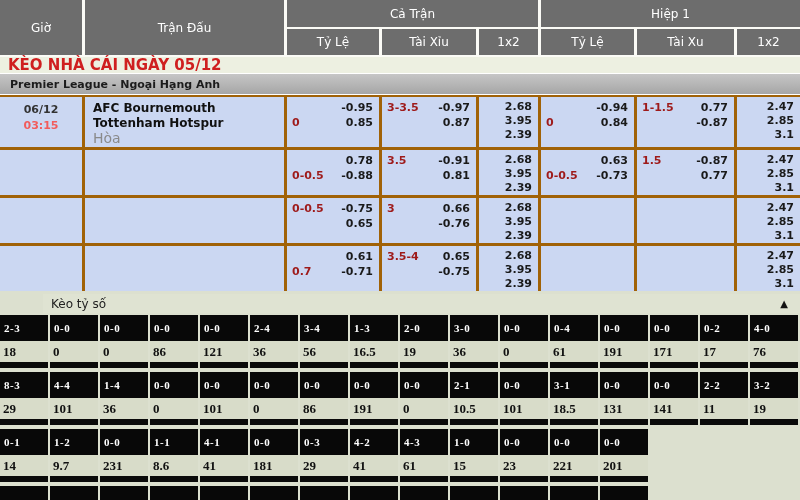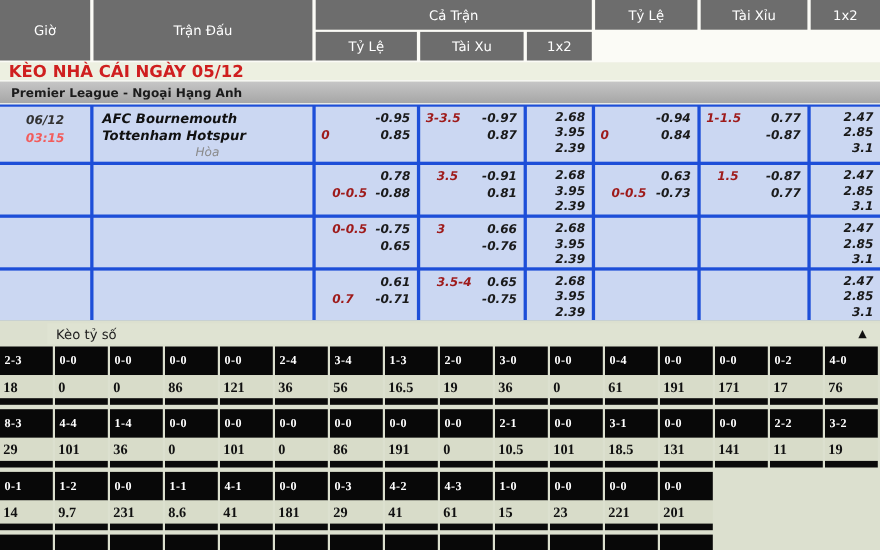--- a/index.html
+++ b/index.html
@@ -18,36 +18,36 @@
 
   
   .titlebar { height:16px; background:#edf0e1; color:#cf1f1f; font-weight:bold;
               font-size:15px; display:flex; align-items:center; padding-left:8px; }
   .leaguebar { height:22px; background:linear-gradient(#c6c6c6,#a6a6a6);
                border-top:1px solid #fff; border-bottom:1px solid #fff;
                color:#1c1c1c; font-weight:bold; font-size:11px;
                display:flex; align-items:center; padding-left:10px; }
 
   
-  #odds { background:#1d4ed8; padding-top:2px;font-style:italic; }
+  #odds { background:#a16207; padding-top:2px; }
   .orow { display:grid; grid-template-columns:82px 199px 92px 94px 59px 93px 97px 63px;
           gap:0 3px; margin-bottom:3px; }
   .ocell { background:#cbd7f2; font-size:11px; font-weight:bold; color:#1a1a1a;
            position:relative; overflow:hidden; }
-  .r1 { height:50px; } .rn { height:45px;padding-left:10px; }
+  .r1 { height:50px; } .rn { height:45px; }
   .oline { display:flex; justify-content:space-between; line-height:15px;
            padding:0 6px 0 5px; }
   .oline .lft { color:#9e1a1a; }
   .pad-top { padding-top:3px; }
   .x2line { text-align:right; line-height:14px; padding-right:6px; }
   .timecell { text-align:center; padding-top:5px; line-height:16px; }
   .timecell .d { color:#333; } .timecell .t { color:#f25c5c; }
   .teamcell { padding:4px 0 0 8px; line-height:15px; }
   .teamcell .tm { font-size:12px; color:#111; font-weight:bold; }
-  .teamcell .dr { font-size:11px; color:#8a8a8a; font-weight:normal;text-align:center; }
+  .teamcell .dr { font-size:14px; color:#8a8a8a; font-weight:normal; }
 
   
   .keobar { height:19px; background:#dfe3d2; display:flex; align-items:center;
             justify-content:space-between; padding:0 12px 0 8px; margin-top:1px;
             font-size:12px; color:#222;margin-left:43px; }
   .keobar .tri { font-size:10px; color:#111; cursor:pointer; }
   #scores { padding-top:2px; }
   .srow { display:grid; grid-template-columns:repeat(16,48px); gap:0 2px; }
   .scell { background:#080808; color:#fff; font-weight:bold; font-size:11px;
            height:26px; display:flex; align-items:center; padding-left:4px;
@@ -61,20 +61,21 @@
 </style>
 </head>
 <body>
 
 <div id="app">
 
   <div class="hdr">
     <div class="hcell span2r">Giờ</div>
     <div class="hcell span2r">Trận Đấu</div>
     <div class="hcell grp-full">Cả Trận</div>
+    <div class="hcell grp-half">Hiệp 1</div>
     <div class="hcell">Tỷ Lệ</div>
     <div class="hcell">Tài Xỉu</div>
     <div class="hcell">1x2</div>
     <div class="hcell">Tỷ Lệ</div>
     <div class="hcell">Tài Xu</div>
     <div class="hcell">1x2</div>
   </div>
 
   <div class="titlebar">KÈO NHÀ CÁI NGÀY 05/12</div>
 

